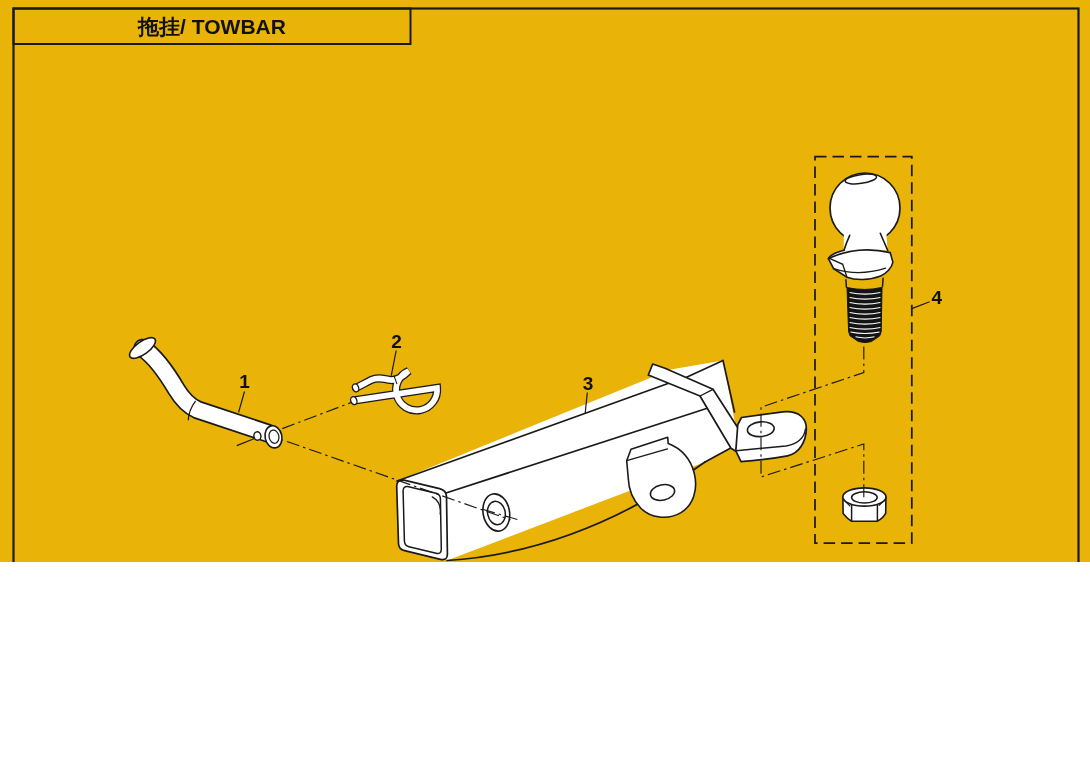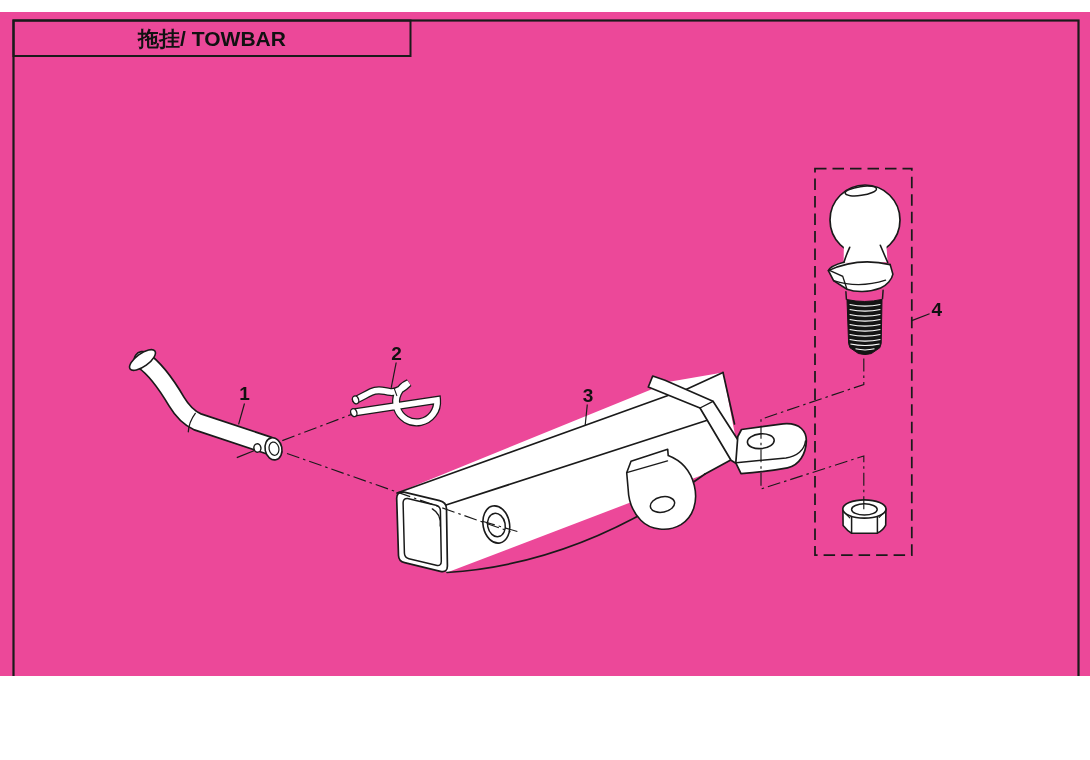--- a/index.html
+++ b/index.html
@@ -1,17 +1,17 @@
 <!DOCTYPE html>
 <html><head>
 <meta charset="utf-8">
 <style>
   html,body{margin:0;padding:0;background:#ffffff;}
-  .stage{position:relative;width:1090px;height:664px;background:#ec4899;overflow:hidden;
-         font-family:"Liberation Sans","DejaVu Sans",sans-serif;margin-top:12px;}
+  .stage{position:relative;width:1090px;height:562px;background:#eab308;overflow:hidden;
+         font-family:"Liberation Sans","DejaVu Sans",sans-serif;}
   svg{position:absolute;left:0;top:0;}
   .outline{fill:#ffffff;stroke:#1a1a1a;stroke-width:1.7;stroke-linejoin:round;}
   .edge{fill:none;stroke:#1a1a1a;stroke-width:1.7;stroke-linecap:round;}
   .thin{fill:none;stroke:#1a1a1a;stroke-width:1.3;stroke-linecap:round;}
   .leader{fill:none;stroke:#1a1a1a;stroke-width:1.2;}
   .cline{fill:none;stroke:#1a1a1a;stroke-width:1.15;stroke-dasharray:13 4 2.5 4;}
   .dashbox{fill:none;stroke:#1a1a1a;stroke-width:1.75;stroke-dasharray:11.5 6;}
   .callout{font-family:"Liberation Sans","DejaVu Sans",sans-serif;font-weight:bold;
            font-size:19px;fill:#111;}
   .titletxt{font-family:"Liberation Sans","DejaVu Sans",sans-serif;font-weight:bold;

